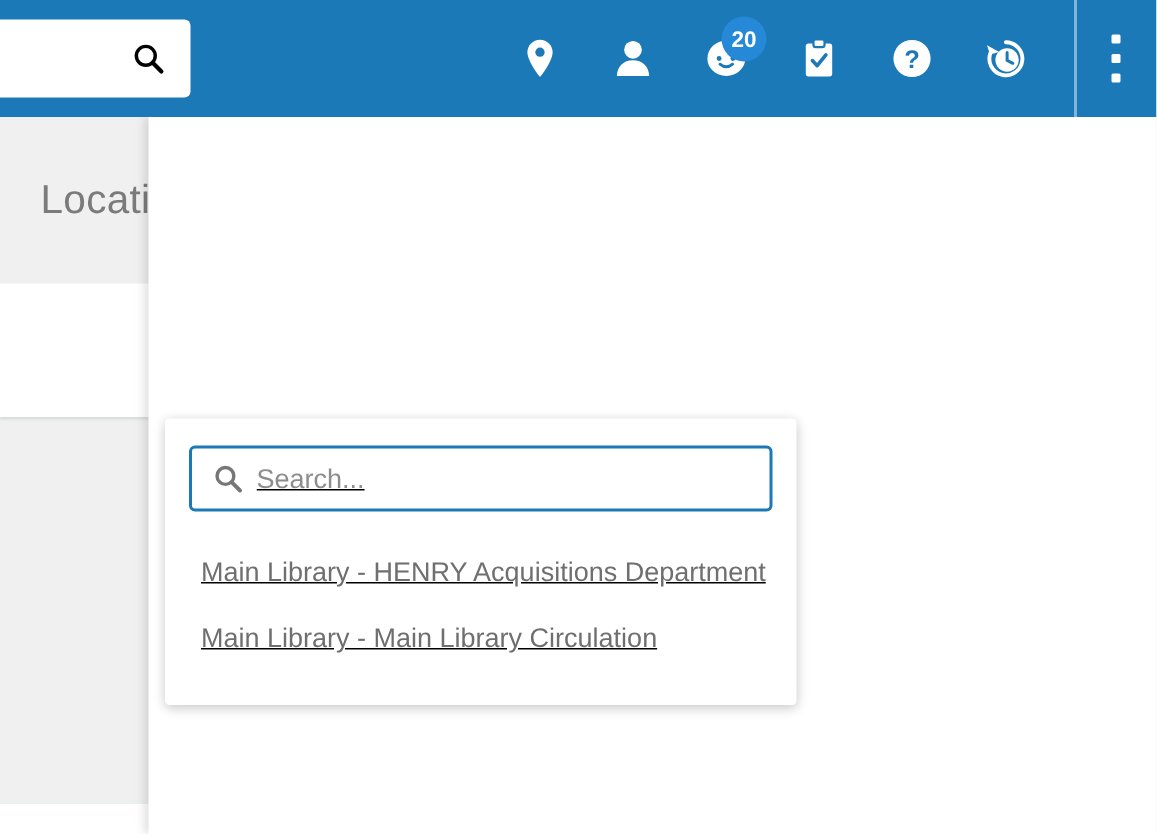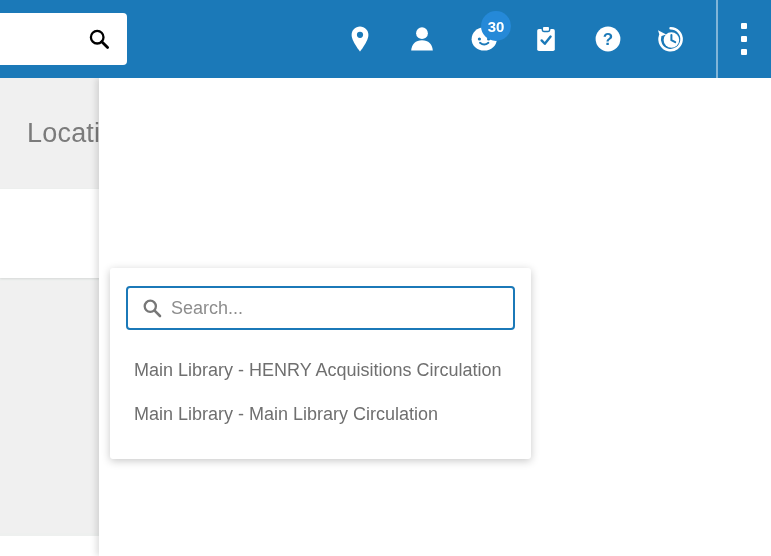--- a/index.html
+++ b/index.html
@@ -175,28 +175,29 @@
   }
   #location-caret {
     font-size: 13px;
     color: #3b3b3b;
     line-height: 1;
   }
 
   
   #dropdown {
     position: absolute;
-    left: 110px; top: 268px;
+    left: 110px; top: 279px;
     width: 421px;
     background: #ffffff;
     border-radius: 3px;
     box-shadow: 0 2px 8px rgba(0,0,0,0.22);
     padding: 18px 0 22px 0;
     box-sizing: border-box;
     z-index: 25;
+    text-decoration: underline;
   }
   #dropdown-search-wrap {
     margin: 0 16px 18px 16px;
     height: 44px;
     border: 2px solid #1b79b8;
     border-radius: 4px;
     display: flex;
     align-items: center;
     background: #ffffff;
     box-sizing: border-box;
@@ -262,21 +263,21 @@
   <div id="dropdown-search-wrap">
     <span id="dropdown-search-icon">
       <svg width="20" height="20" viewBox="0 0 20 20" aria-hidden="true">
         <circle cx="8.3" cy="8.3" r="5.6" fill="none" stroke="#777777" stroke-width="2.3"></circle>
         <line x1="12.6" y1="12.6" x2="18" y2="18" stroke="#777777" stroke-width="2.6" stroke-linecap="round"></line>
       </svg>
     </span>
     <input id="dropdown-search-input" type="text" placeholder="Search..." style="">
   </div>
 
-  <div class="dd-option">Main Library - HENRY Acquisitions Circulation</div>
+  <div class="dd-option">Main Library - HENRY Acquisitions Department</div>
   <div class="dd-option">Main Library - Main Library Circulation</div>
 </div>
 
 <div id="topbar">
 
   <div id="search-box">
     <span class="mag">
       <svg width="22" height="22" viewBox="0 0 22 22" aria-hidden="true">
         <circle cx="9.2" cy="9.2" r="6.3" fill="none" stroke="#000000" stroke-width="2.3"></circle>
         <line x1="13.8" y1="13.8" x2="19.6" y2="19.6" stroke="#000000" stroke-width="2.8" stroke-linecap="round"></line>
@@ -300,21 +301,21 @@
       </svg>
     </div>
 
     <div class="tb-icon">
       <svg width="30" height="28" viewBox="0 0 30 28" aria-hidden="true">
         <path d="M15.2 2.2 C8.2 2.2 2.6 7.2 2.6 14.2 C2.6 20.5 8.2 25.6 15.2 25.6 C22.2 25.6 27.8 20.5 27.8 14.2 C27.8 11.0 26.6 8.2 24.6 6.1 L18.0 2.8 C17.1 2.4 16.2 2.2 15.2 2.2 Z" fill="#ffffff"></path>
         <circle cx="10.4" cy="14.0" r="1.6" fill="#1b79b8"></circle>
         <circle cx="19.6" cy="14.0" r="1.6" fill="#1b79b8"></circle>
         <path d="M11.0 17.8 Q15.2 21.3 19.4 17.8" fill="none" stroke="#1b79b8" stroke-width="1.9" stroke-linecap="round"></path>
       </svg>
-      <span id="notif-badge">30</span>
+      <span id="notif-badge">20</span>
     </div>
 
     <div class="tb-icon">
       <svg width="24" height="28" viewBox="0 0 24 28" aria-hidden="true">
         <rect x="3.2" y="4.0" width="17.6" height="22.0" rx="1.8" fill="#ffffff"></rect>
         <rect x="8.3" y="1.2" width="7.4" height="5.2" rx="1.6" fill="#ffffff"></rect>
         <rect x="8.3" y="1.2" width="7.4" height="5.2" rx="1.6" fill="none" stroke="#1b79b8" stroke-width="1.5"></rect>
         <path d="M7.6 15.4 L10.8 18.8 L16.6 11.6" fill="none" stroke="#1b79b8" stroke-width="2.4" stroke-linecap="round" stroke-linejoin="round"></path>
       </svg>
     </div>

